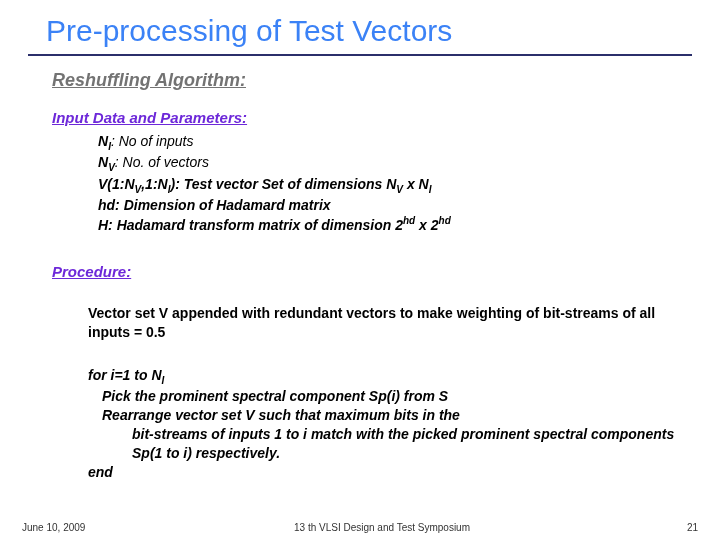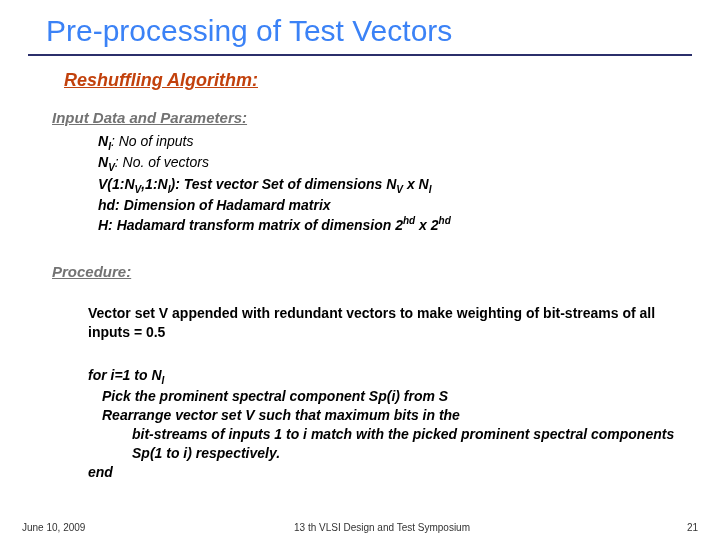--- a/index.html
+++ b/index.html
@@ -25,30 +25,30 @@
   .title-rule {
     border: none;
     border-top: 2px solid #2b2f6b;
     margin: 0 0 14px 0;
   }
   .section-h2 {
     font-size: 18px;
     font-style: italic;
     font-weight: bold;
     text-decoration: underline;
-    color: #c2410c;
-    margin-left: 36px;
+    color: #737373;
+    margin-left: 24px;
     margin-bottom: 18px;
   }
   .section-h3 {
     font-size: 15px;
     font-style: italic;
     font-weight: bold;
     text-decoration: underline;
-    color: #737373;
+    color: #6d28d9;
     margin-left: 24px;
     margin-bottom: 6px;
   }
   .block {
     margin-left: 70px;
     font-size: 14px;
     line-height: 1.35;
     margin-bottom: 28px;
   }
   .proc-block {

